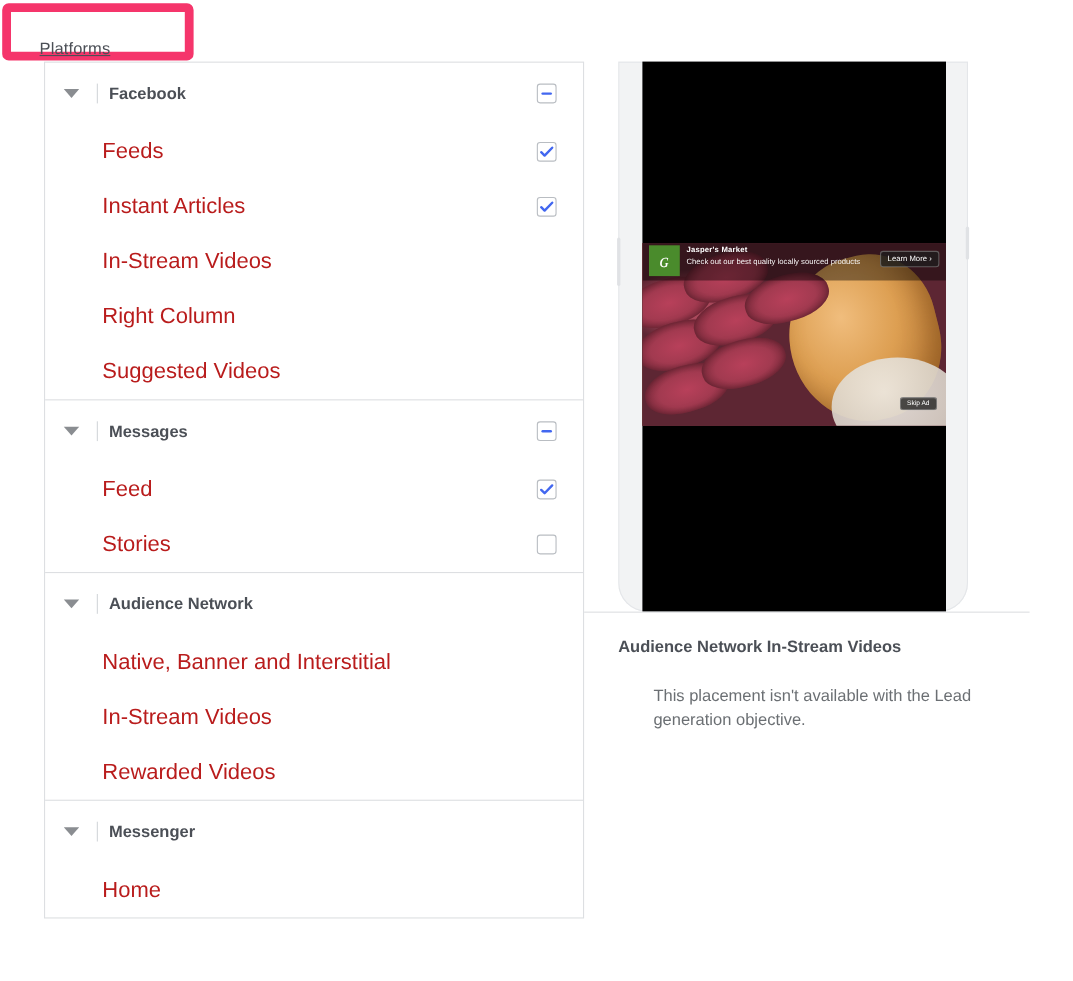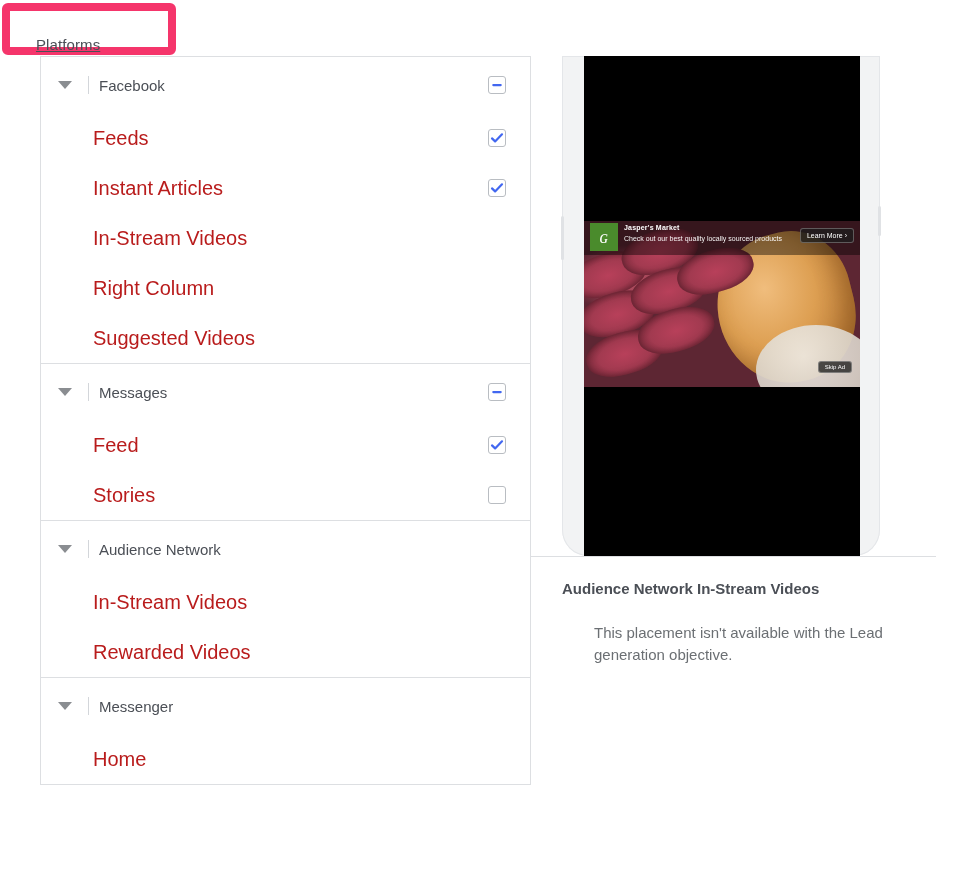--- a/index.html
+++ b/index.html
@@ -87,21 +87,21 @@
     transform: translateY(-50%);
     width: 1px;
     height: 18px;
     background: #d3d6da;
   }
 
   .sec-label {
     position: absolute;
     left: 58px;
     font-size: 15px;
-    font-weight: normal;
+    font-weight: bold;
     color: #4b4f56;
     white-space: nowrap;
   }
 
   .item-label {
     position: absolute;
     left: 52px;
     font-size: 20px;
     color: #b91c1c;
     white-space: nowrap;
@@ -392,20 +392,23 @@
         <div class="row">
           <span class="item-label">Stories</span>
           <div class="cbox"></div>
         </div>
       </div>
       <div class="section">
         <div class="row section-head">
           <span class="caret"></span>
           <span class="caret-divider"></span>
           <span class="sec-label">Audience Network</span>
+        </div>
+        <div class="row">
+          <span class="item-label">Native, Banner and Interstitial</span>
         </div>
         <div class="row">
           <span class="item-label">In-Stream Videos</span>
         </div>
         <div class="row">
           <span class="item-label">Rewarded Videos</span>
         </div>
       </div>
       <div class="section">
         <div class="row section-head">

